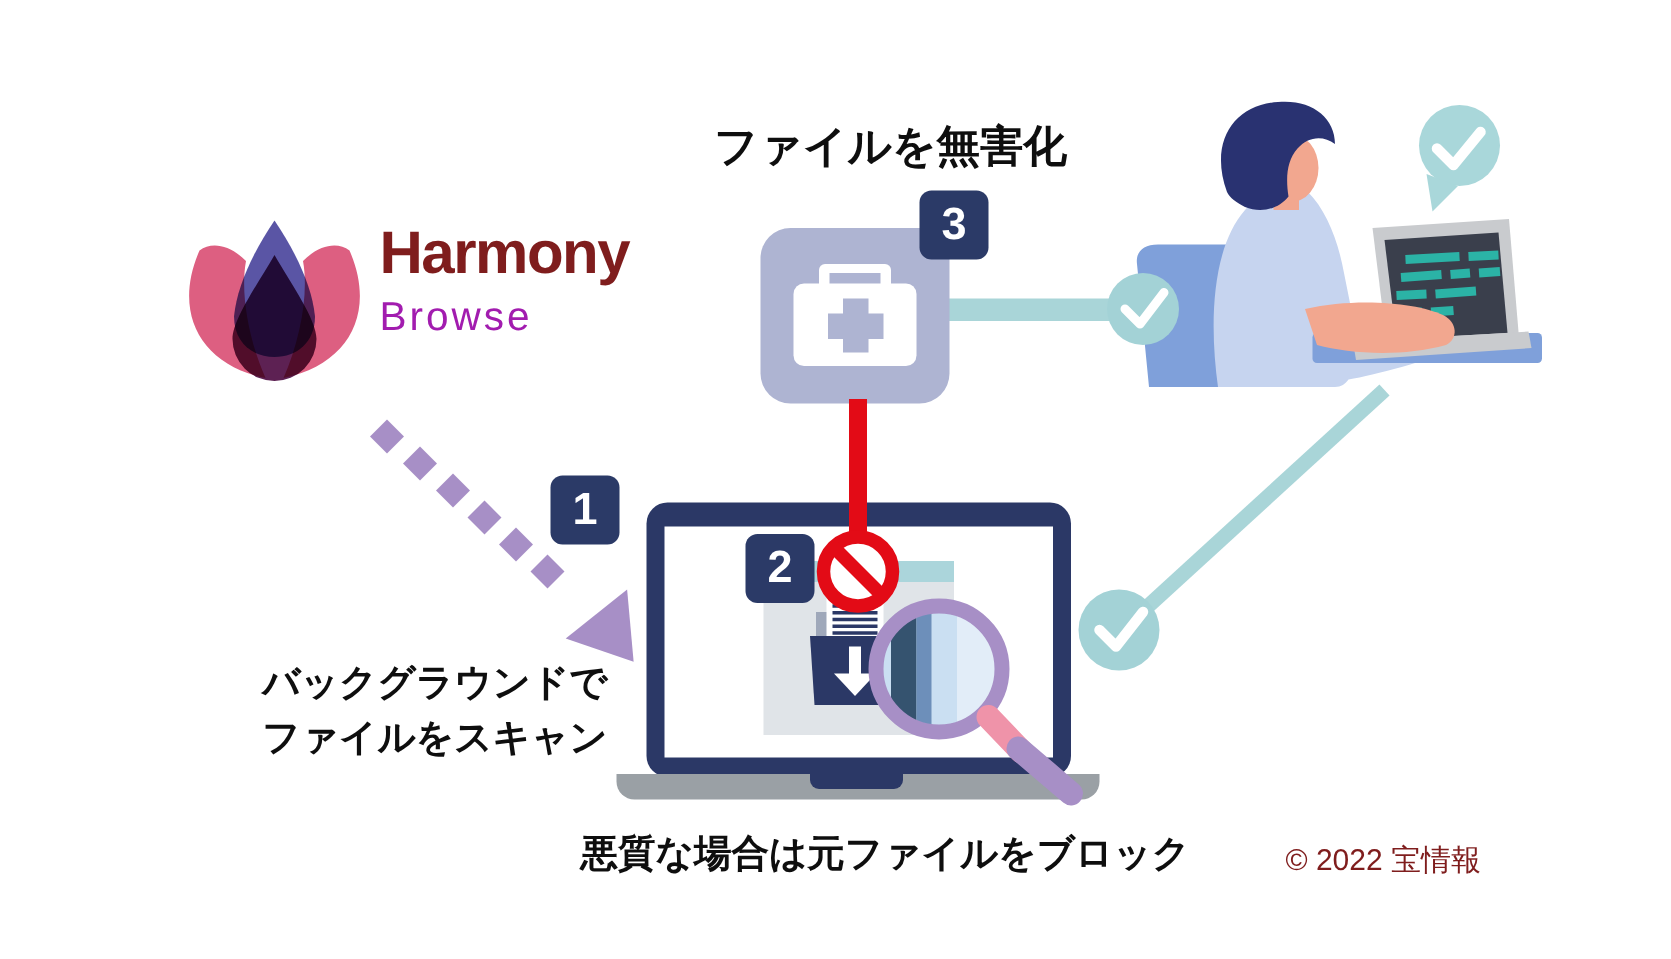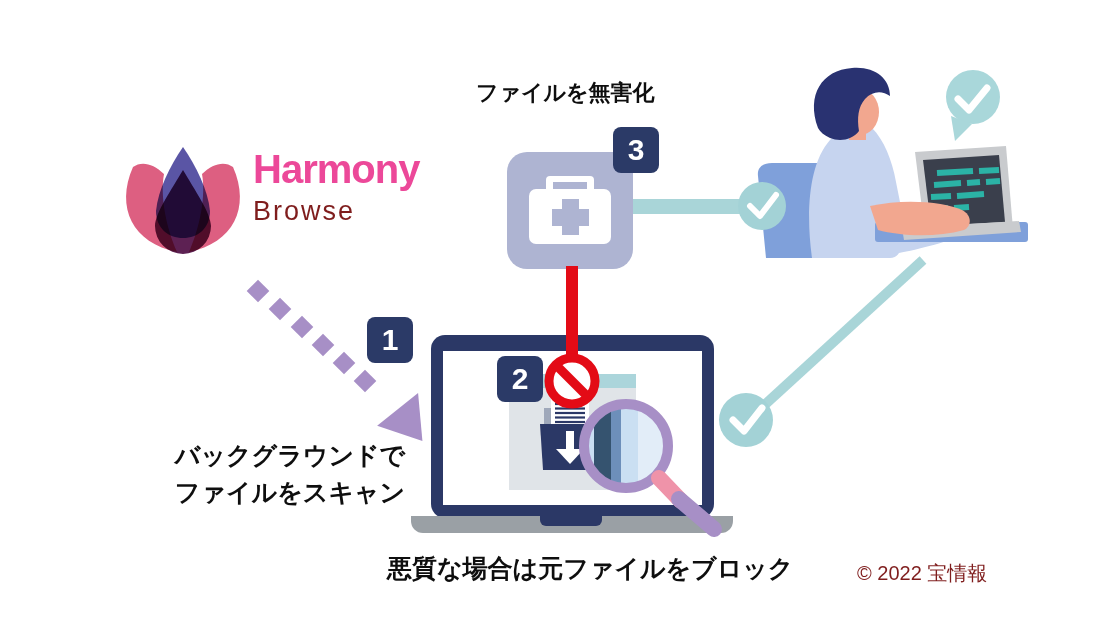--- a/index.html
+++ b/index.html
@@ -9,22 +9,22 @@
   }
   .layer{position:absolute;left:0;top:0;}
   .caption{
     position:absolute;color:#0e0e0e;font-weight:700;white-space:nowrap;
   }
   .badge{
     position:absolute;width:46px;height:46px;background:#2b3a67;border-radius:8px;
     color:#ffffff;font-weight:700;font-size:30px;display:flex;align-items:center;justify-content:center;
   }
   .logo-text{position:absolute;left:253px;top:149px;line-height:1;}
-  .logo-brand{font-weight:700;font-size:40px;letter-spacing:-1px;color:#ec4899;}
-  .logo-product{font-weight:400;font-size:27px;letter-spacing:2px;color:#7f1d1d;margin-top:9px;}
+  .logo-brand{font-weight:700;font-size:40px;letter-spacing:-1px;color:#7f1d1d;}
+  .logo-product{font-weight:400;font-size:27px;letter-spacing:2px;color:#a21caf;margin-top:9px;}
   .copyright{position:absolute;left:857px;top:560px;font-size:20px;font-weight:400;color:#7f1d1d;white-space:nowrap;}
 </style>
 </head>
 <body>
 
 <div class="canvas">
 
   <svg class="layer" width="1114" height="639" viewBox="0 0 1114 639">
     <defs>
       <clipPath id="lensClip">
@@ -162,21 +162,21 @@
 
   <div class="logo-text">
     <div class="logo-brand">Harmony</div>
     <div class="logo-product">Browse</div>
   </div>
 
   <div class="badge" style="left:367px;top:317px;">1</div>
   <div class="badge" style="left:497px;top:356px;">2</div>
   <div class="badge" style="left:613px;top:127px;">3</div>
 
-  <div class="caption" style="left:476px;top:78px;font-size:22px;">ファイルを無害化</div>
+  <div class="caption" style="left:476px;top:78px;font-size:29px;">ファイルを無害化</div>
 
   <div class="caption" style="left:170px;top:437px;width:240px;text-align:center;font-size:25px;line-height:37px;">
     <span style="display:block;">バックグラウンドで</span>
     <span style="display:block;">ファイルをスキャン</span>
   </div>
 
   <div class="caption" style="left:387px;top:552px;font-size:25px;">悪質な場合は元ファイルをブロック</div>
 
   <div class="copyright">© 2022 宝情報</div>
 </div>

